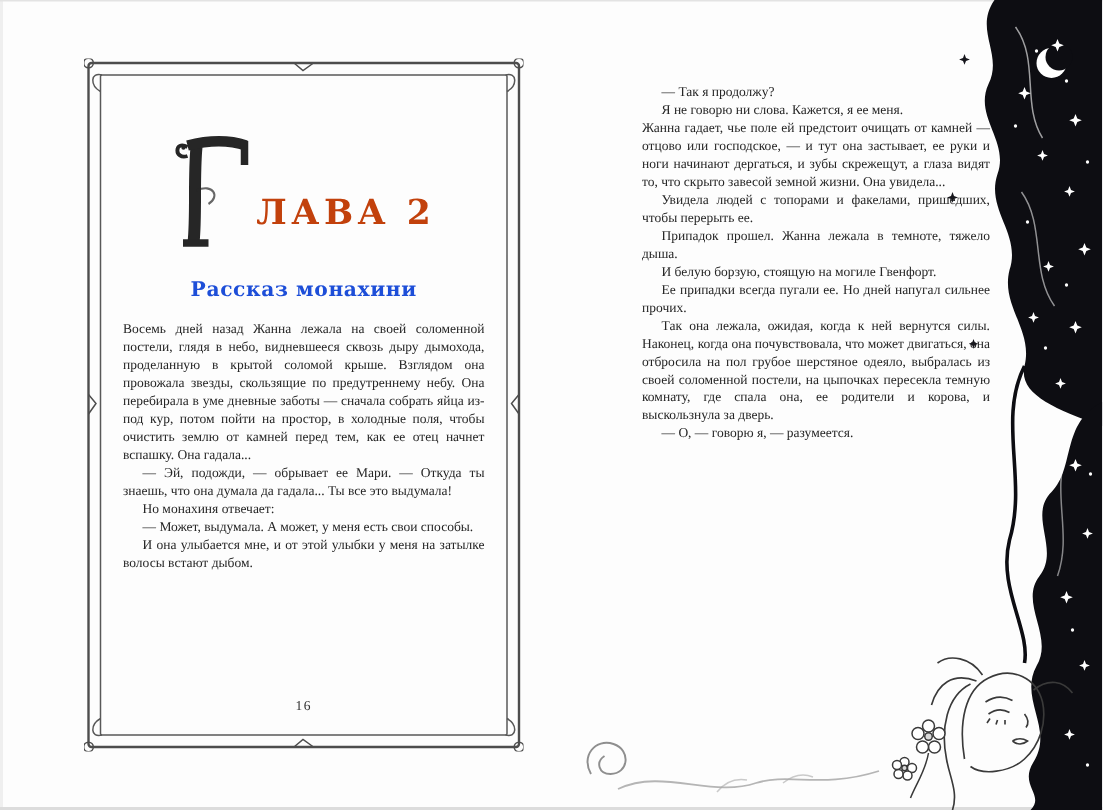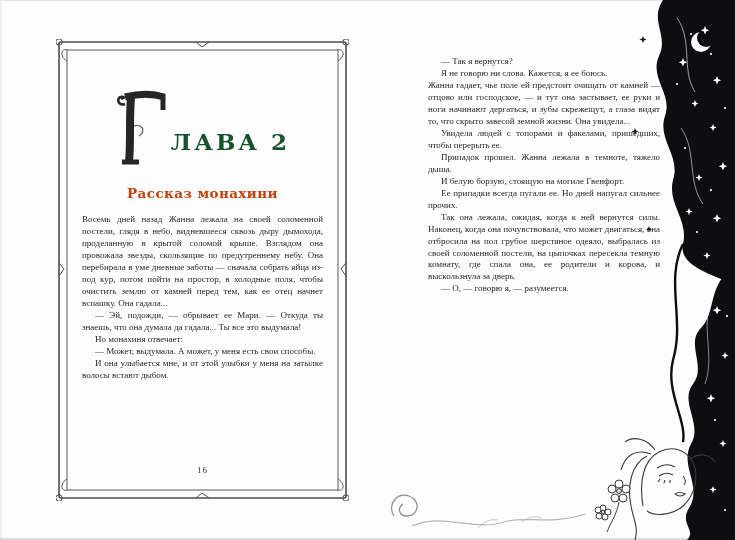--- a/index.html
+++ b/index.html
@@ -11,25 +11,25 @@
     color:#232323;
   }
   
   .left-page{position:absolute;left:56px;top:39px;width:293px;height:462px;}
   .frame-svg{position:absolute;inset:0;width:100%;height:100%;}
   .page-content{position:absolute;left:26px;right:26px;top:18px;bottom:14px;}
   .chapter-heading{display:flex;justify-content:center;align-items:flex-end;margin-top:26px;height:86px;}
   .dropcap-svg{width:54px;height:84px;flex:0 0 auto;}
   .chapter-rest{
     font-family:"DejaVu Serif",serif;font-weight:bold;font-size:23px;
-    letter-spacing:3px;margin:0 0 14px 2px;color:#14532d;
+    letter-spacing:3px;margin:0 0 14px 2px;color:#c2410c;
   }
   .subtitle{
     margin:16px 0 0 0;text-align:center;font-size:13.5px;font-weight:bold;
-    letter-spacing:.4px;color:#c2410c;font-family:"DejaVu Serif",serif;
+    letter-spacing:.4px;color:#1d4ed8;font-family:"DejaVu Serif",serif;
   }
   .text-block{margin-top:13px;}
   .para{
     margin:0;text-align:justify;font-size:9px;line-height:1.33;
     color:#262626;
   }
   .para.indent{text-indent:13px;}
   .para.gap{}
   .page-number{
     position:absolute;left:0;right:0;bottom:12px;text-align:center;
@@ -89,22 +89,22 @@
           <p class="para indent">— Может, выдумала. А может, у меня есть свои способы.</p>
           <p class="para indent">И она улыбается мне, и от этой улыбки у меня на затылке волосы встают дыбом.</p>
         </div>
 
       <div class="page-number">16</div>
     </div>
   </div>
 
   <div class="right-page">
     <div class="text-block" style="margin-top:0">
-        <p class="para indent">— Так я вернутся?</p>
-        <p class="para indent">Я не говорю ни слова. Кажется, я ее боюсь.</p>
+        <p class="para indent">— Так я продолжу?</p>
+        <p class="para indent">Я не говорю ни слова. Кажется, я ее меня.</p>
         <p class="para gap">Жанна гадает, чье поле ей предстоит очищать от камней — отцово или господское, — и тут она застывает, ее руки и ноги начинают дергаться, и зубы скрежещут, а глаза видят то, что скрыто завесой земной жизни. Она увидела...</p>
         <p class="para indent">Увидела людей с топорами и факелами, пришедших, чтобы перерыть ее.</p>
         <p class="para indent">Припадок прошел. Жанна лежала в темноте, тяжело дыша.</p>
         <p class="para indent">И белую борзую, стоящую на могиле Гвенфорт.</p>
         <p class="para indent">Ее припадки всегда пугали ее. Но дней напугал сильнее прочих.</p>
         <p class="para indent">Так она лежала, ожидая, когда к ней вернутся силы. Наконец, когда она почувствовала, что может двигаться, она отбросила на пол грубое шерстяное одеяло, выбралась из своей соломенной постели, на цыпочках пересекла темную комнату, где спала она, ее родители и корова, и выскользнула за дверь.</p>
         <p class="para indent">— О, — говорю я, — разумеется.</p>
       </div>
   </div>
 

